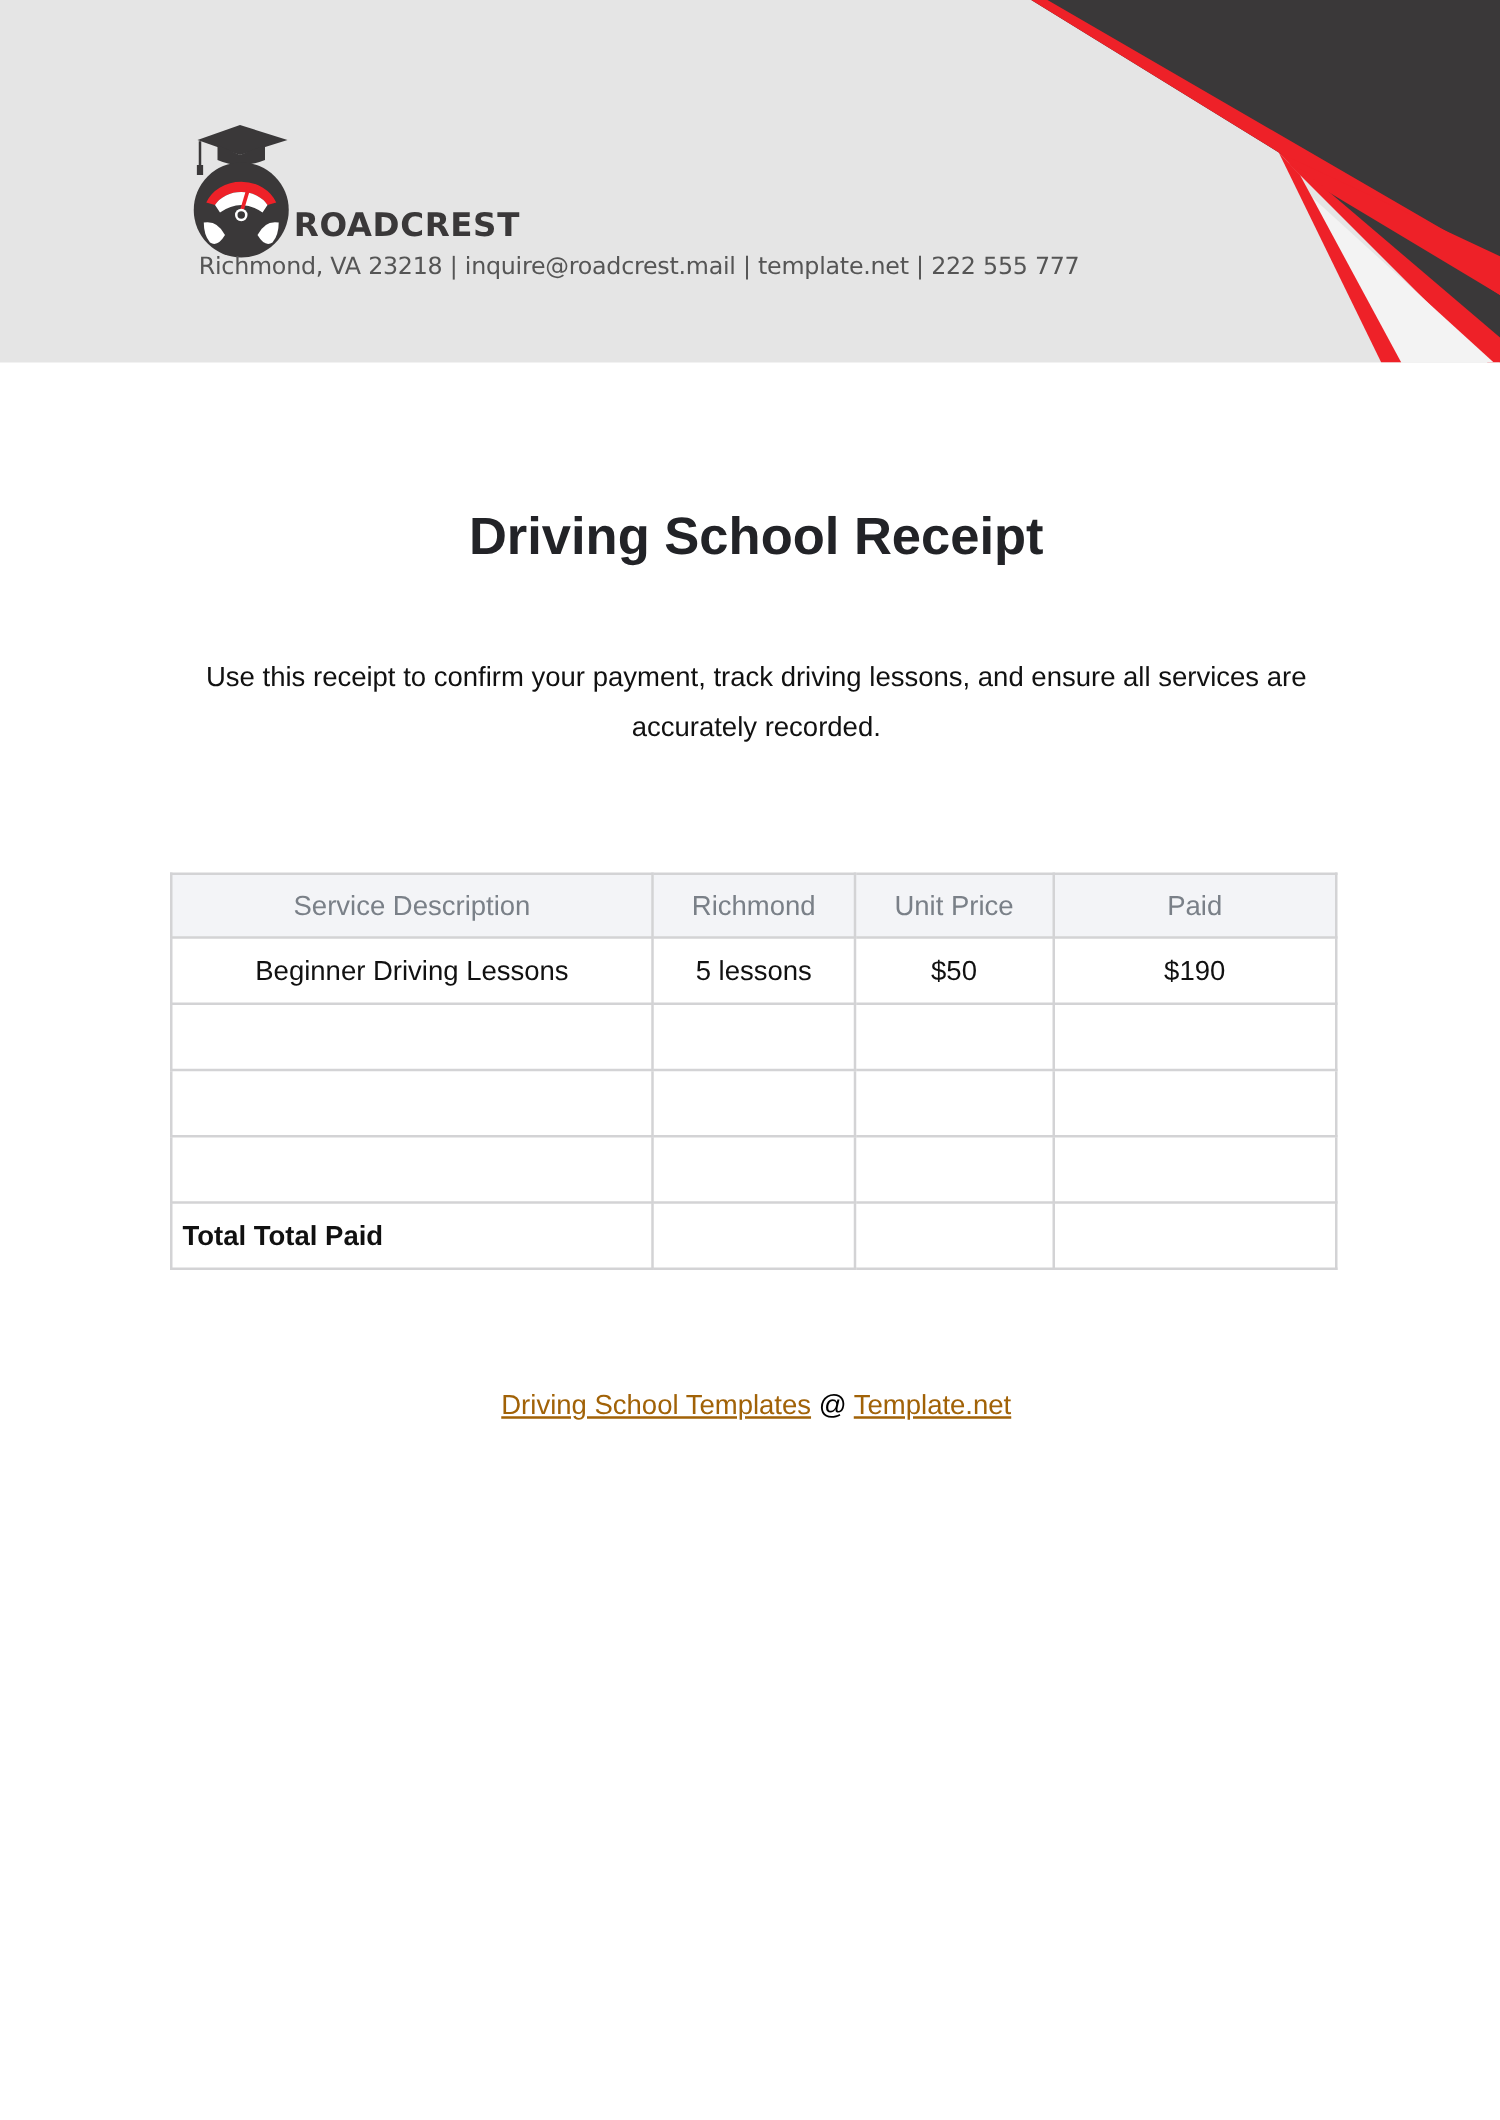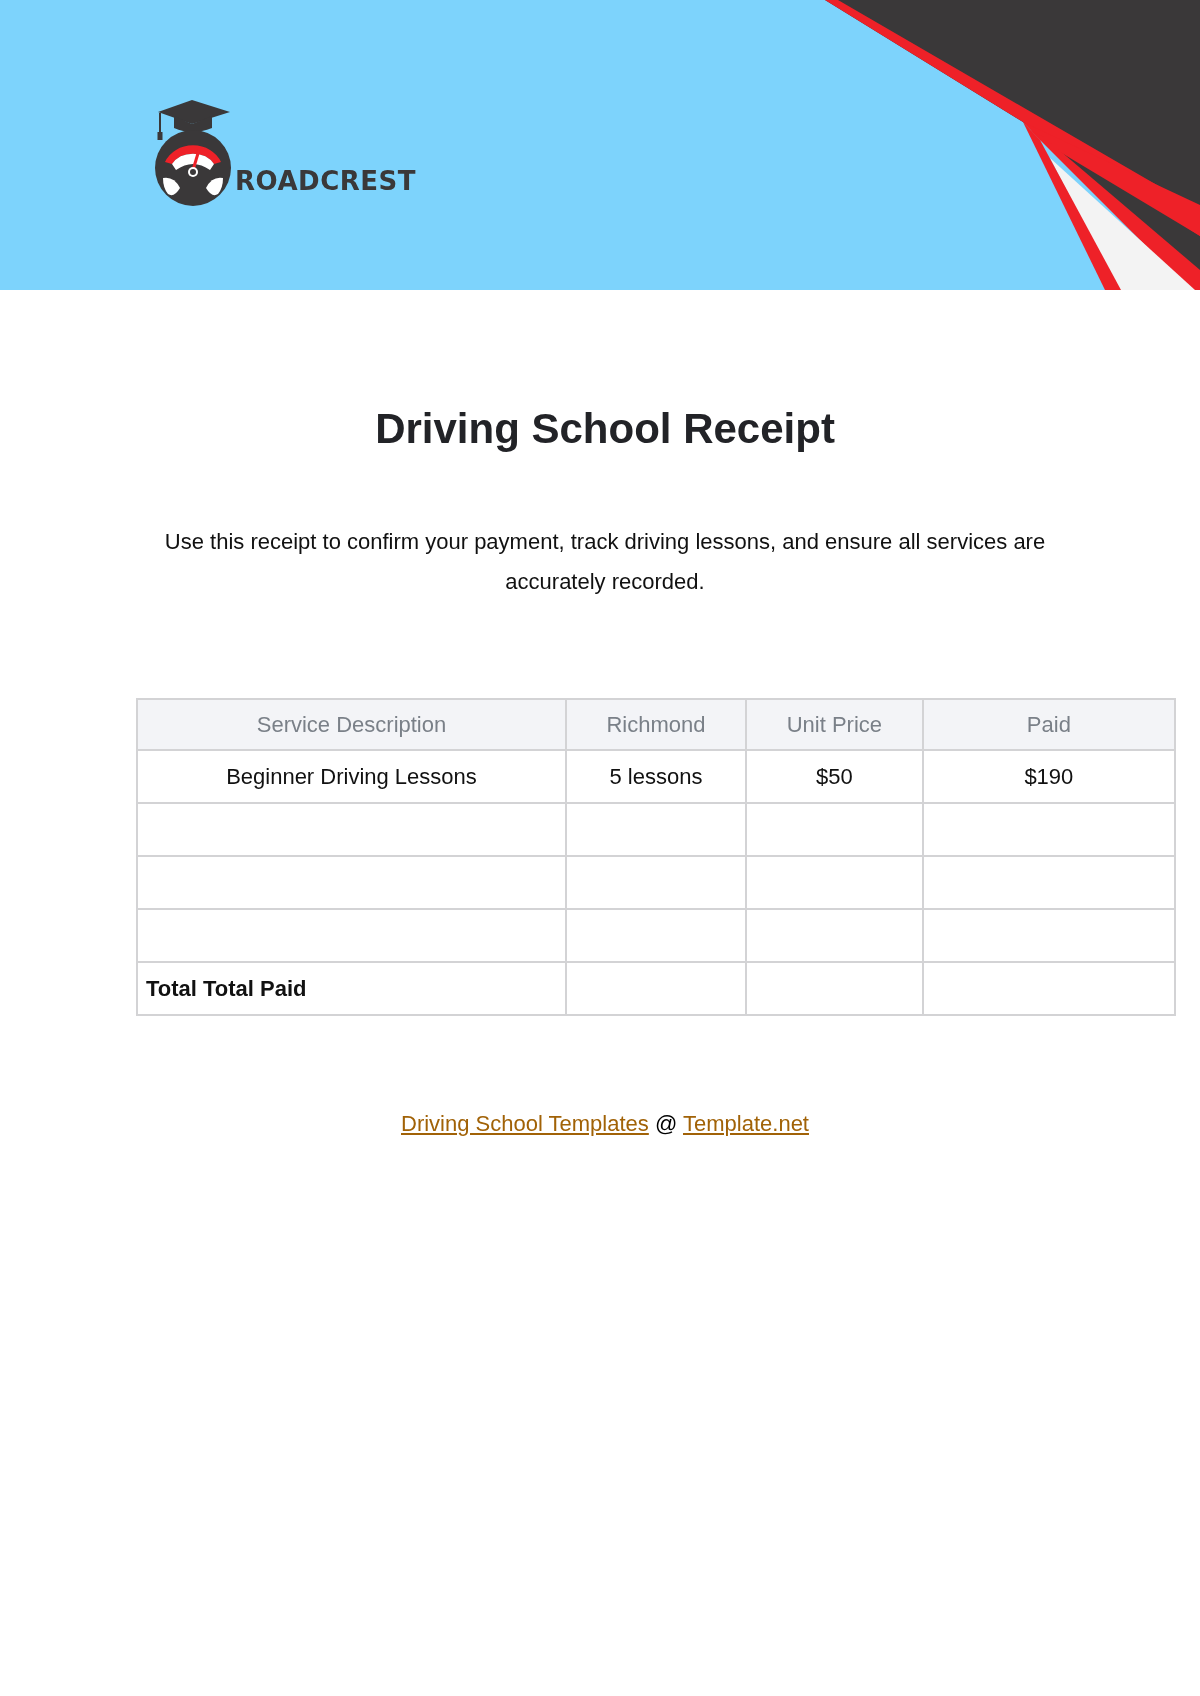--- a/index.html
+++ b/index.html
@@ -1,30 +1,30 @@
 <!DOCTYPE html>
 <html><head>
 <meta charset="utf-8">
 <style>
   * { box-sizing: border-box; margin: 0; padding: 0; }
   html, body { width: 1200px; height: 1696px; background: #ffffff; overflow: hidden; }
   body { position: relative; font-family: "Liberation Sans", "DejaVu Sans", sans-serif; color: #000; }
 
-  .header-band { position: absolute; left: 0; top: 0; width: 1200px; height: 290px; background: #7dd3fc; overflow: hidden; }
+  .header-band { position: absolute; left: 0; top: 0; width: 1200px; height: 290px; background: #e5e5e5; overflow: hidden; }
   .header-shapes { position: absolute; left: 0; top: 0; width: 1200px; height: 290px; }
 
   .logo { position: absolute; left: 152px; top: 98px; width: 90px; height: 110px; }
   .brand-name { position: absolute; left: 235px; top: 166px; font-size: 26px; font-weight: bold; color: #3a3839; letter-spacing: 0.5px; font-family: "DejaVu Sans", sans-serif; }
   .contact-line { position: absolute; left: 159px; top: 202px; font-size: 19px; color: #555555; font-family: "DejaVu Sans", sans-serif; font-weight: normal; letter-spacing: -0.2px; }
 
   .title { position: absolute; left: 0; width: 1210px; top: 405px; text-align: center; font-size: 42px; font-weight: bold; color: #222327; font-family: "Liberation Sans", sans-serif; }
 
   .intro { position: absolute; left: 140px; width: 930px; top: 522px; text-align: center; font-size: 22px; line-height: 40px; color: #111; font-family: "Liberation Sans", sans-serif; }
 
-  .receipt-table { position: absolute; left: 136px; top: 698px; width: 1040px; border-collapse: collapse; font-family: "Liberation Sans", sans-serif; }
+  .receipt-table { position: absolute; left: 136px; top: 698px; width: 934px; border-collapse: collapse; font-family: "Liberation Sans", sans-serif; }
   .receipt-table th, .receipt-table td { border: 2px solid #d3d3d5; height: 53px; text-align: center; font-size: 22px; }
   .receipt-table th { background: #f3f4f7; color: #7a8088; font-weight: normal; height: 51px; }
   .receipt-table td { color: #111; text-align: center; }
   .receipt-table td.total-label { text-align: left; padding-left: 8px; font-weight: bold; }
   .col1 { width: 386px; } .col2 { width: 162px; } .col3 { width: 159px; } .col4 { width: 227px; }
 
   .footer { position: absolute; left: 0; width: 1210px; top: 1111px; text-align: center; font-size: 22px; color: #000; font-family: "Liberation Sans", sans-serif; }
   .footer a { color: #a16207; text-decoration: underline; }
 </style>
 </head>
@@ -56,20 +56,21 @@
     <circle cx="41" cy="70" r="38" fill="#3a3839"></circle>
     <path d="M13,64 A30,26 0 0 1 69,64 L62,66 A24,20 0 0 0 20,66 Z" fill="#ee2128"></path>
     <path d="M20,66 A24,20 0 0 1 62,66 L58,72 Q41,60 24,72 Z" fill="#ffffff"></path>
     <line x1="41" y1="72" x2="47" y2="52" stroke="#ee2128" stroke-width="3"></line>
     <circle cx="41" cy="74" r="5" fill="#ffffff"></circle>
     <circle cx="41" cy="74" r="3" fill="#3a3839"></circle>
     <path d="M11,80 Q22,78 28,90 Q22,100 16,96 Q11,90 11,80 Z" fill="#ffffff"></path>
     <path d="M71,80 Q60,78 54,90 Q60,100 66,96 Q71,90 71,80 Z" fill="#ffffff"></path>
   </svg>
   <div class="brand-name">ROADCREST</div>
+  <div class="contact-line">Richmond, VA 23218 | inquire@roadcrest.mail | template.net | 222 555 777</div>
 </div>
 
 <h1 class="title">Driving School Receipt</h1>
 
 <p class="intro">Use this receipt to confirm your payment, track driving lessons, and ensure all services are accurately recorded.</p>
 
 <table class="receipt-table">
   <thead>
     <tr>
       <th class="col1">Service Description</th>

